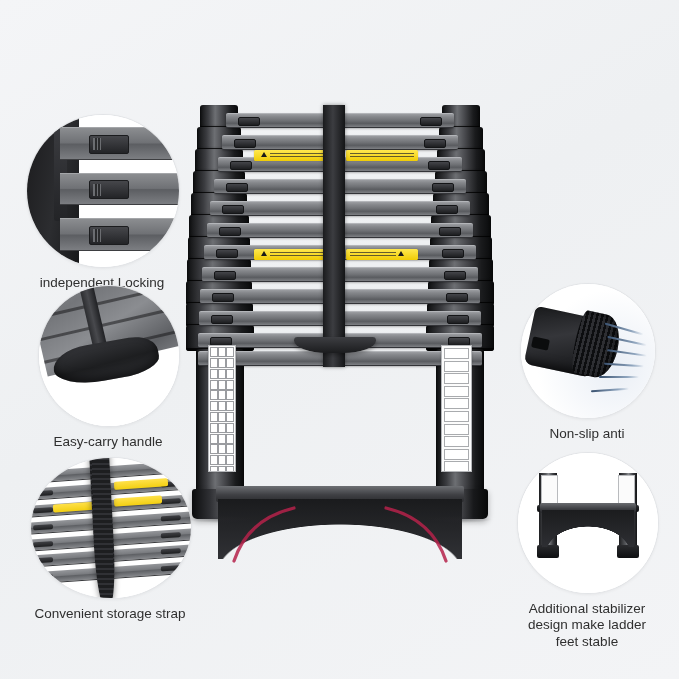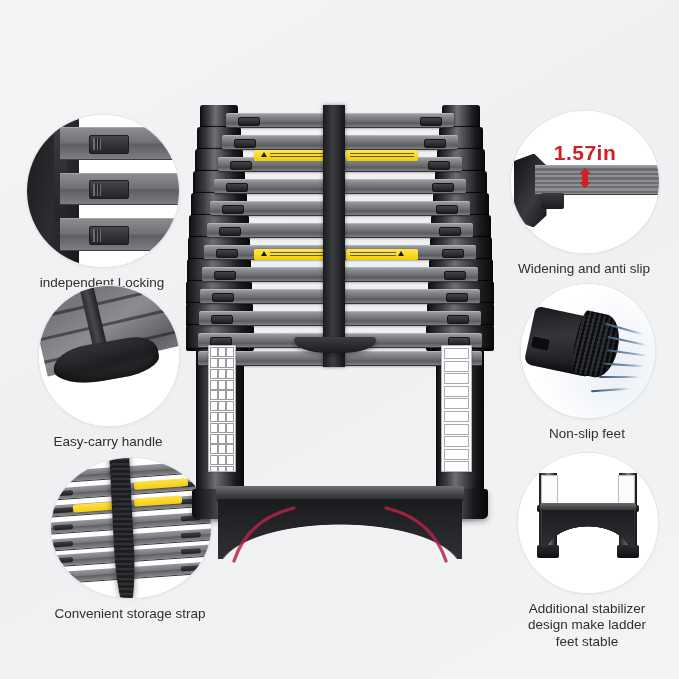--- a/index.html
+++ b/index.html
@@ -217,21 +217,21 @@
           <div class="groove" style="top:84%"></div>
         </div>
         <div class="handle-bar"></div>
         <div class="handle-grip"></div>
         <div class="handle-white"></div>
       </div>
     </div>
     <div class="caption">Easy-carry handle</div>
   </div>
 
-  <div class="feature" style="left:30px;top:457px;width:160px;margin-left:20px;">
+  <div class="feature" style="left:30px;top:457px;width:160px;">
     <div class="circle" style="width:160px;height:140px;border-radius:50%;">
       <div class="strap-scene">
         <div class="strap-rung" style="top:6%">
             <i class="nub"></i>
             <i class="nubl"></i>
           </div>
         <div class="strap-rung" style="top:18%">
             <i class="nub"></i>
             <i class="nubl"></i>
           </div>
@@ -257,50 +257,36 @@
           </div>
         <div class="strap-label" style="left:14%;width:28%;top:32%"></div>
         <div class="strap-label" style="left:52%;width:34%;top:16%"></div>
         <div class="strap-label" style="left:52%;width:30%;top:28%"></div>
         <div class="strap-band"></div>
       </div>
     </div>
     <div class="caption">Convenient storage strap</div>
   </div>
 
-  <div class="feature" style="left:510px;top:110px;width:148px;">
-    <div class="circle" style="width:148px;height:142px;border-radius:50%;">
-      <div class="wide-scene">
-        <div class="wide-cap"></div>
-        <div class="wide-step"></div>
-        <div class="wide-tab"></div>
-        <div class="wide-dim">1.57in</div>
-        <svg class="wide-arrow" viewBox="0 0 13 20">
-          <polygon points="6.5,0 12.5,6 9.5,6 9.5,14 12.5,14 6.5,20 0.5,14 3.5,14 3.5,6 0.5,6" fill="#cf2026"></polygon>
-        </svg>
-      </div>
-    </div>
-    <div class="caption">Widening and anti slip</div>
-  </div>
 
   <div class="feature" style="left:520px;top:283px;width:134px;">
     <div class="circle" style="width:134px;height:134px;">
       <div class="feet-scene">
         <div class="foot-body"></div>
         <div class="foot-tip"></div>
         <div class="foot-slot"></div>
         <div class="foot-line" style="left:62%;top:33%;width:30%;transform:rotate(16deg)"></div>
         <div class="foot-line" style="left:64%;top:42%;width:30%;transform:rotate(12deg)"></div>
         <div class="foot-line" style="left:64%;top:51%;width:30%;transform:rotate(8deg)"></div>
         <div class="foot-line" style="left:62%;top:60%;width:30%;transform:rotate(4deg)"></div>
         <div class="foot-line" style="left:58%;top:69%;width:30%;transform:rotate(0deg)"></div>
         <div class="foot-line" style="left:52%;top:78%;width:28%;transform:rotate(-4deg)"></div>
       </div>
     </div>
-    <div class="caption">Non-slip feet</div>
+    <div class="caption">Non-slip anti</div>
   </div>
 
   <div class="feature" style="left:517px;top:452px;width:140px;">
     <div class="circle" style="width:140px;height:140px;">
       <div class="stab-scene">
         <div class="stab-rail" style="left:15%;top:14%;height:60%;"></div>
         <div class="stab-rail" style="right:15%;top:14%;height:60%;"></div>
         <div class="stab-sticker" style="left:16.5%;top:16%;"></div>
         <div class="stab-sticker" style="right:16.5%;top:16%;"></div>
         <div class="stab-cuff" style="left:13.8%;top:37%;"></div>

